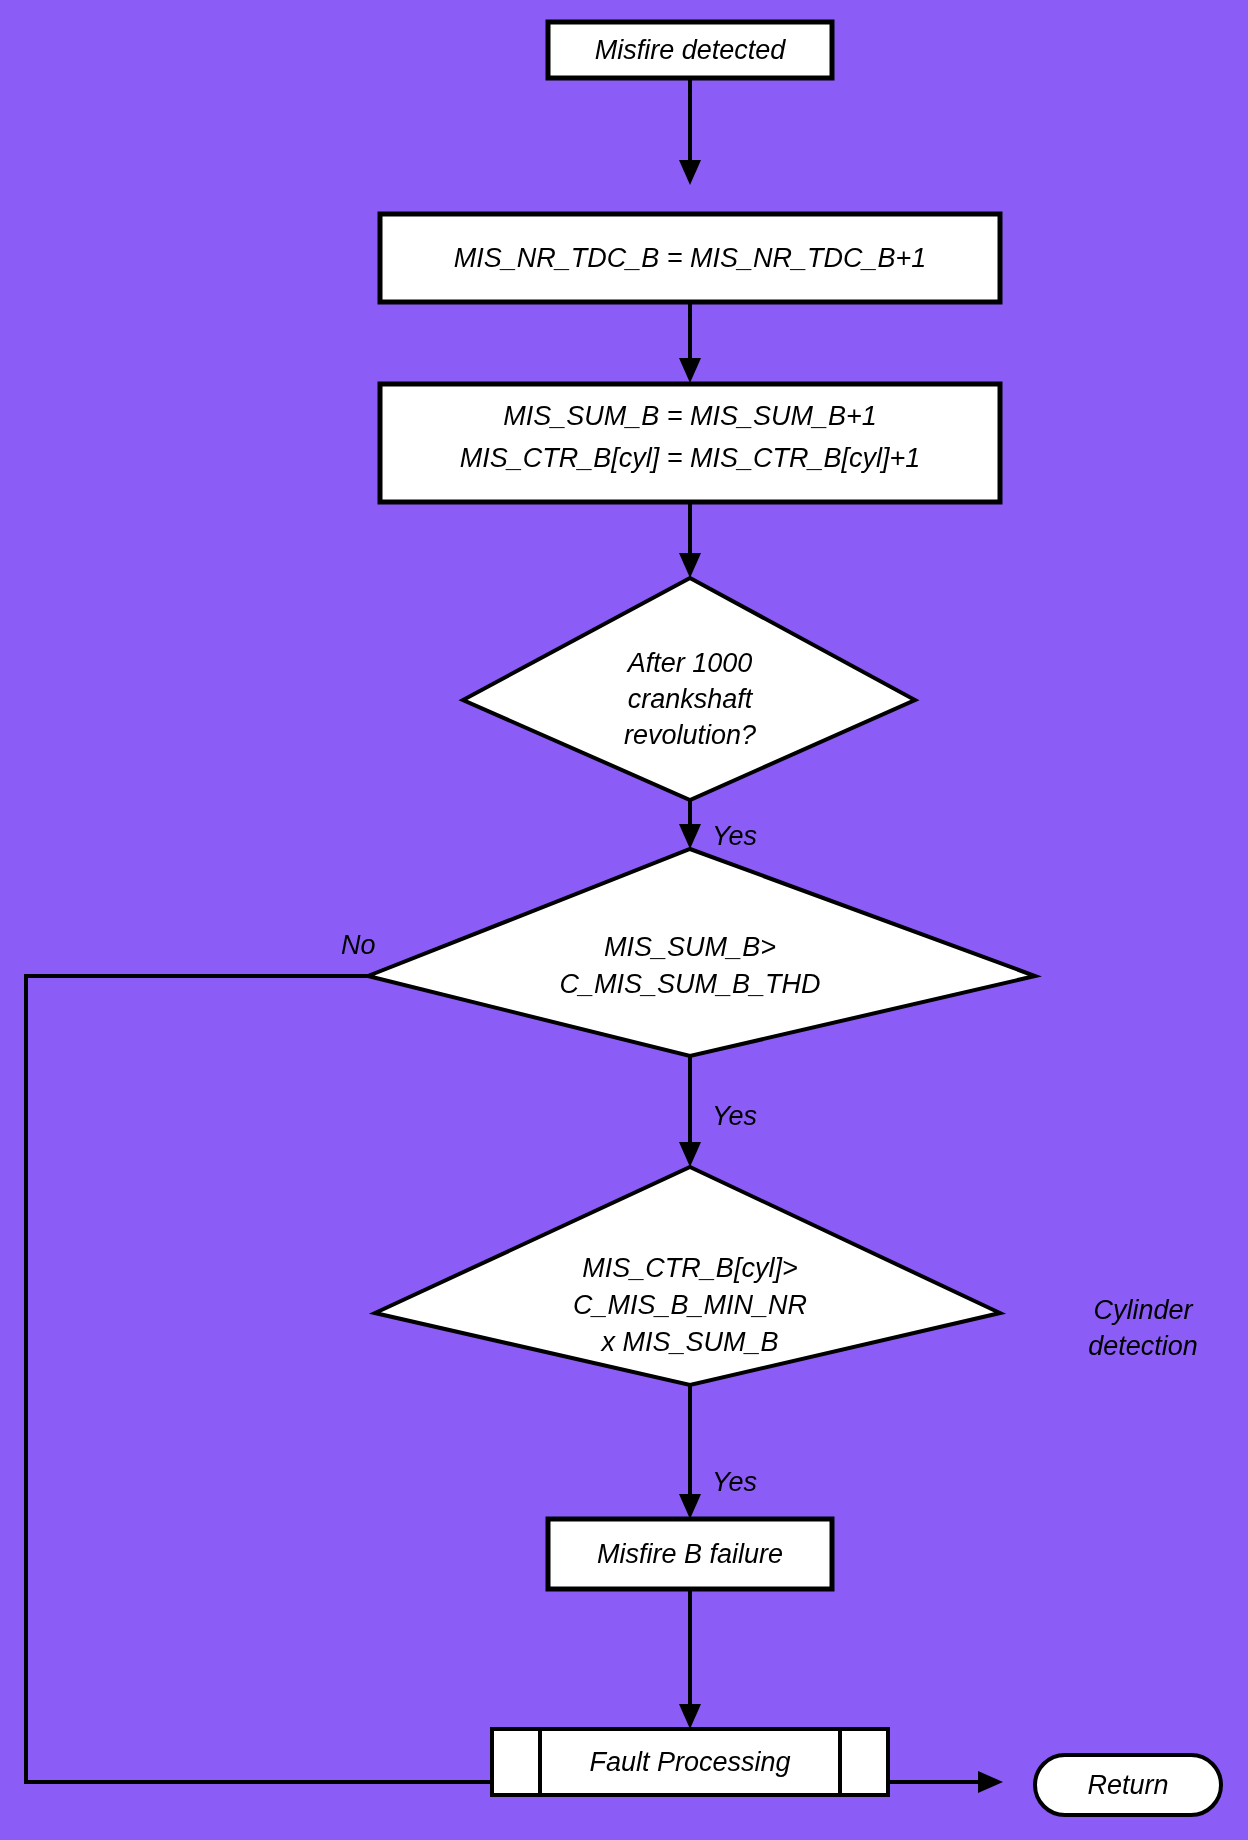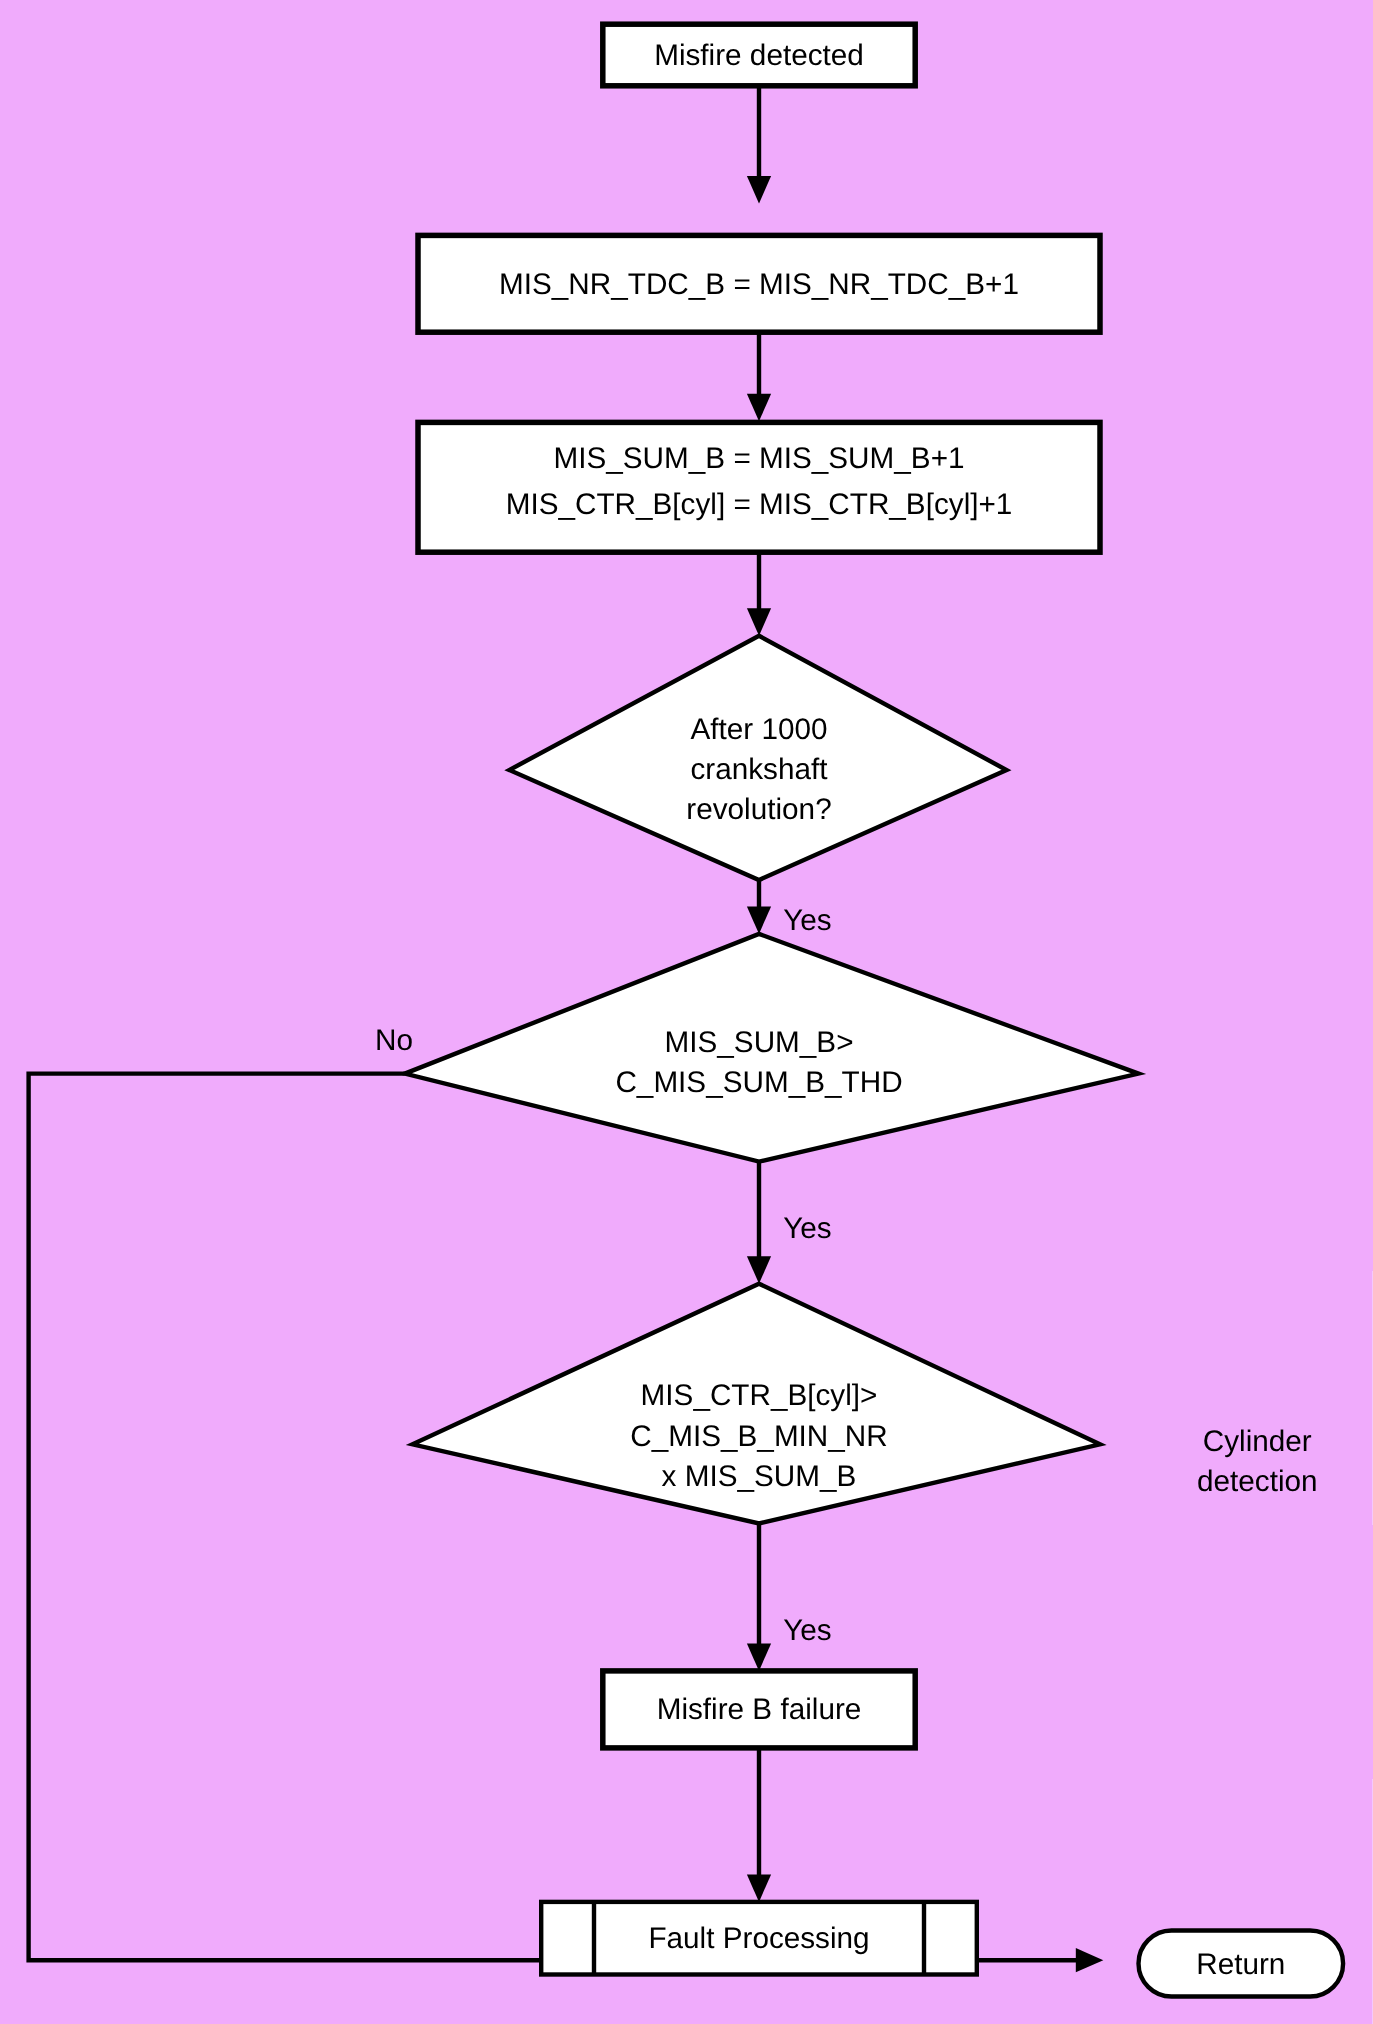--- a/index.html
+++ b/index.html
@@ -10,21 +10,22 @@
   body {
     width: 1248px;
     height: 1840px;
     font-family: "Liberation Sans", sans-serif;
     overflow: hidden;
   }
   #flow-root {
     position: relative;
     width: 1248px;
     height: 1840px;
-    background: #f0abfc;
+    background: #8b5cf6;
+    font-style: italic;
   }
   svg.flow-svg {
     display: block;
     width: 1248px;
     height: 1840px;
   }
   .box-outline {
     fill: #ffffff;
     stroke: #000000;
     stroke-width: 5;

